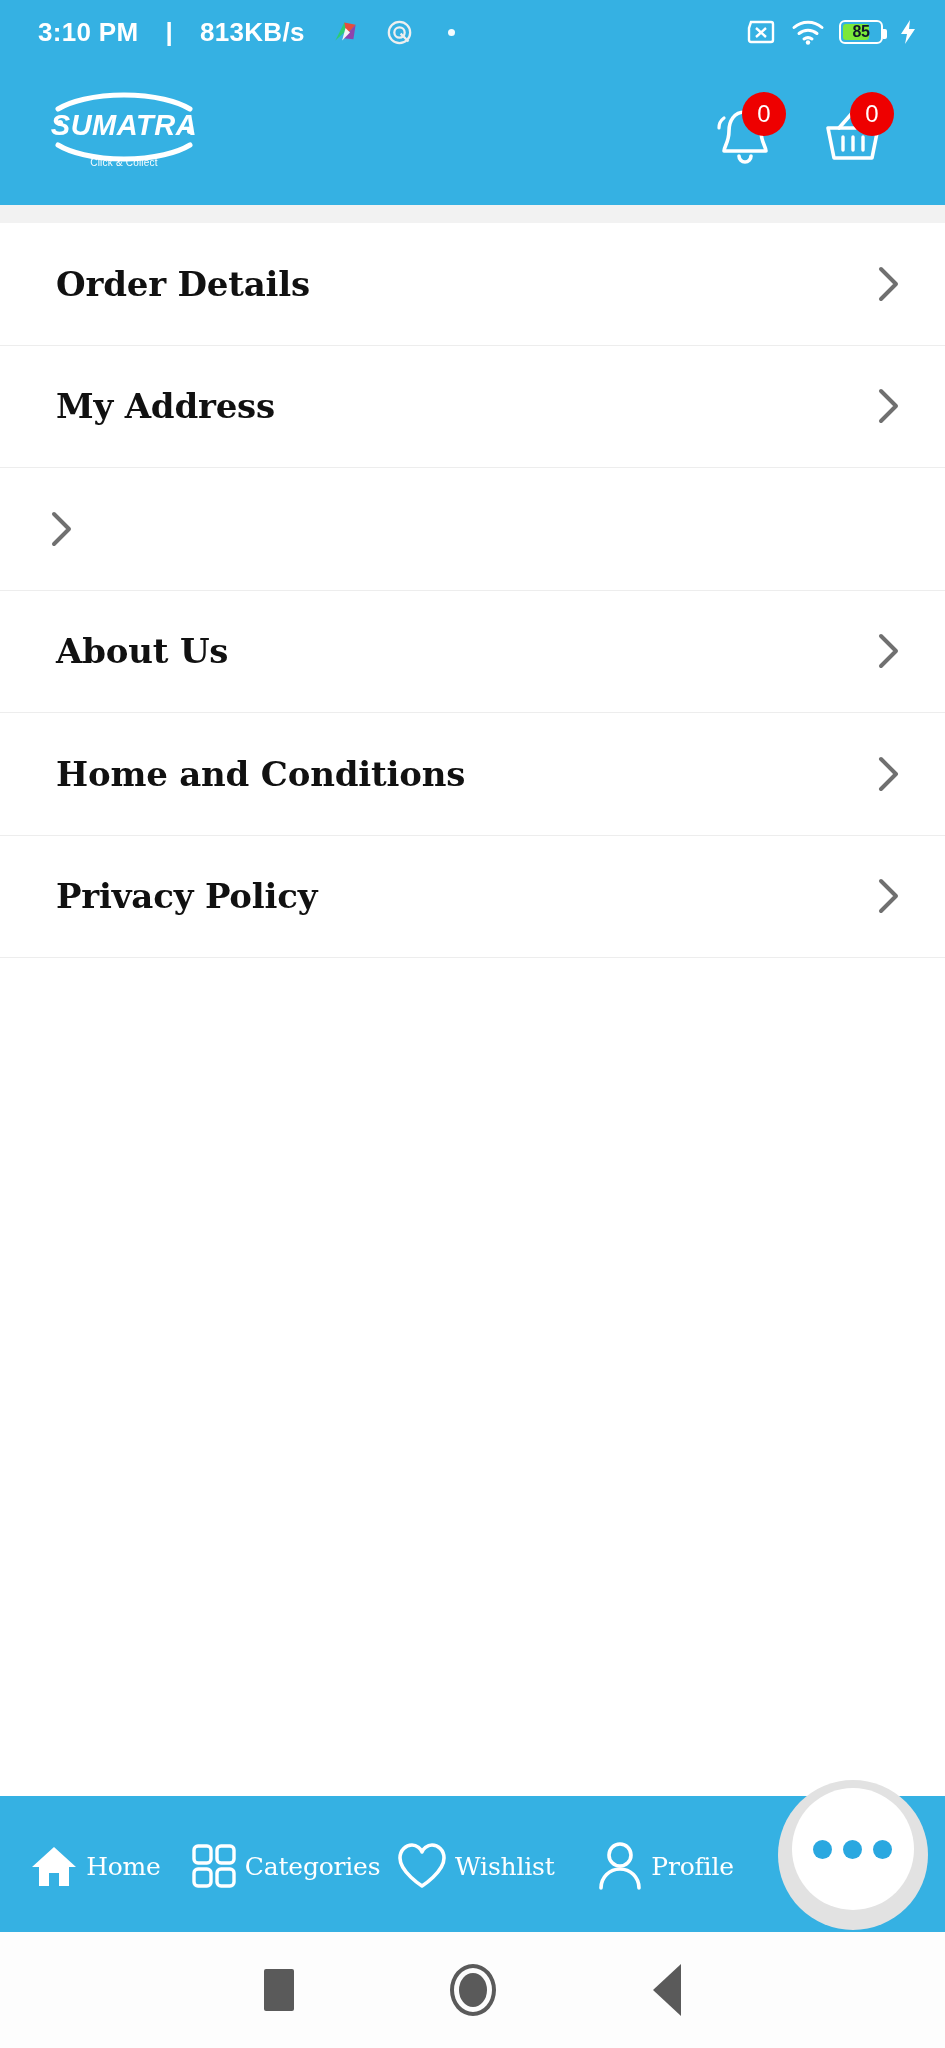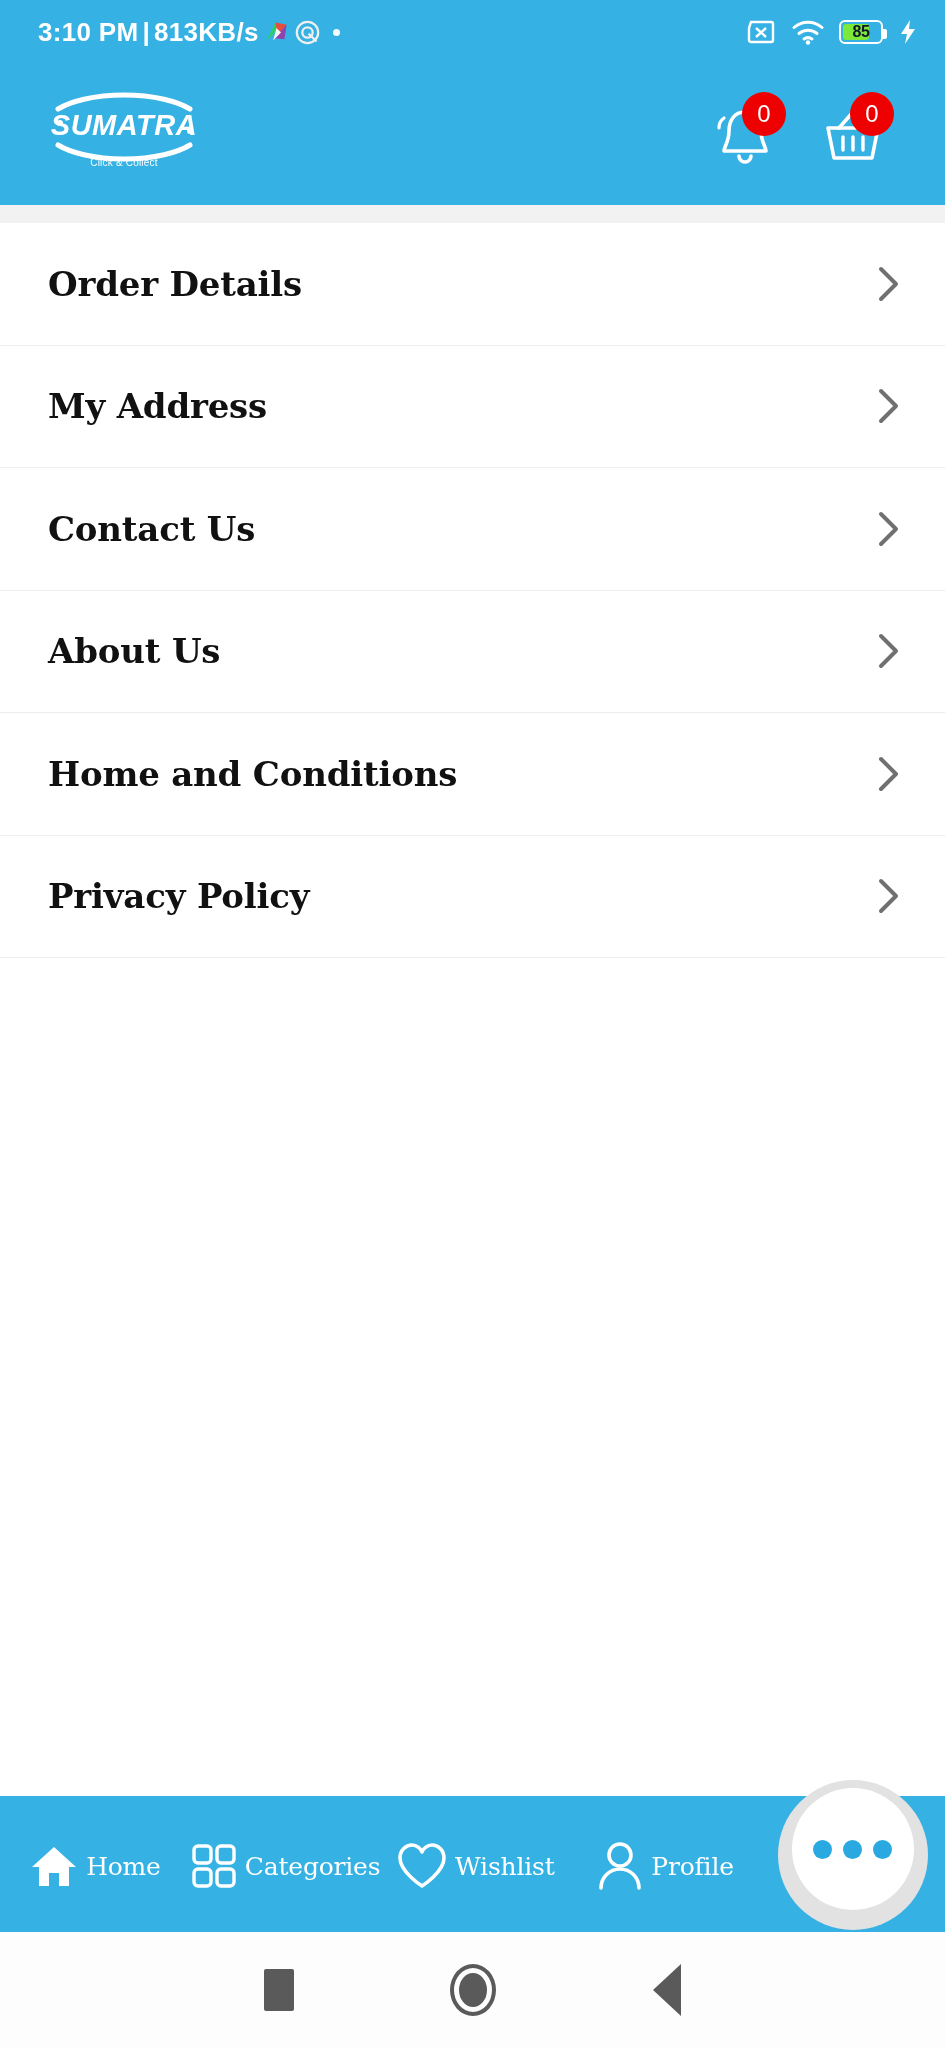--- a/index.html
+++ b/index.html
@@ -10,21 +10,21 @@
     overflow:hidden;
     position:relative;
   }
 
   
   .statusbar{
     height:64px; background:#35B1E3;
     display:flex; align-items:center; justify-content:space-between;
     padding:0 26px 0 38px;
   }
-  .sb-left{ display:flex; align-items:center; gap:4px; }
+  .sb-left{ display:flex; align-items:center; gap:27px; }
   .sb-time{
     color:#ffffff; font-size:26px; font-weight:bold;
     letter-spacing:.3px; white-space:nowrap;
   }
   .sb-appicon{ width:27px; height:27px; display:block; }
   .sb-dot{ width:7px; height:7px; border-radius:50%; background:#ffffff;
            opacity:.95; margin-left:8px; }
   .sb-right{ display:flex; align-items:center; gap:14px; }
   .sb-ic{ display:block; }
   .bat{
@@ -80,21 +80,21 @@
   .content{ background:#ffffff; }
   .row{
     height:122.5px; background:#ffffff;
     display:flex; align-items:center; justify-content:space-between;
     padding:0 44px 0 48px;
     border-bottom:1.5px solid #EDEDED;
   }
   .row-label{
     font-family:"DejaVu Serif", serif;
     font-size:34px; font-weight:bold; color:#111111;
-    letter-spacing:-.2px; white-space:nowrap;
+    letter-spacing:-.2px; white-space:nowrap;margin-left:8px;
   }
   .chev{ width:26px; height:38px; flex:0 0 auto; }
 
   
   .fill{ background:#ffffff; }
   .bottomnav{
     position:absolute; left:0; right:0; bottom:118px; height:134px;
     background:#35B1E3; display:flex; align-items:stretch;
   }
   .nav-item{
@@ -226,21 +226,20 @@
   </div>
 
   <div class="row">
     <span class="row-label">My Address</span>
     <svg class="chev" viewBox="0 0 26 38">
       <path d="M6 4 L21 19 L6 34" fill="none" stroke="#707070" stroke-width="4" stroke-linecap="round" stroke-linejoin="round"></path>
     </svg>
   </div>
 
   <div class="row">
-    <span class="row-label">Contact Us</span>
     <svg class="chev" viewBox="0 0 26 38">
       <path d="M6 4 L21 19 L6 34" fill="none" stroke="#707070" stroke-width="4" stroke-linecap="round" stroke-linejoin="round"></path>
     </svg>
   </div>
 
   <div class="row">
     <span class="row-label">About Us</span>
     <svg class="chev" viewBox="0 0 26 38">
       <path d="M6 4 L21 19 L6 34" fill="none" stroke="#707070" stroke-width="4" stroke-linecap="round" stroke-linejoin="round"></path>
     </svg>

